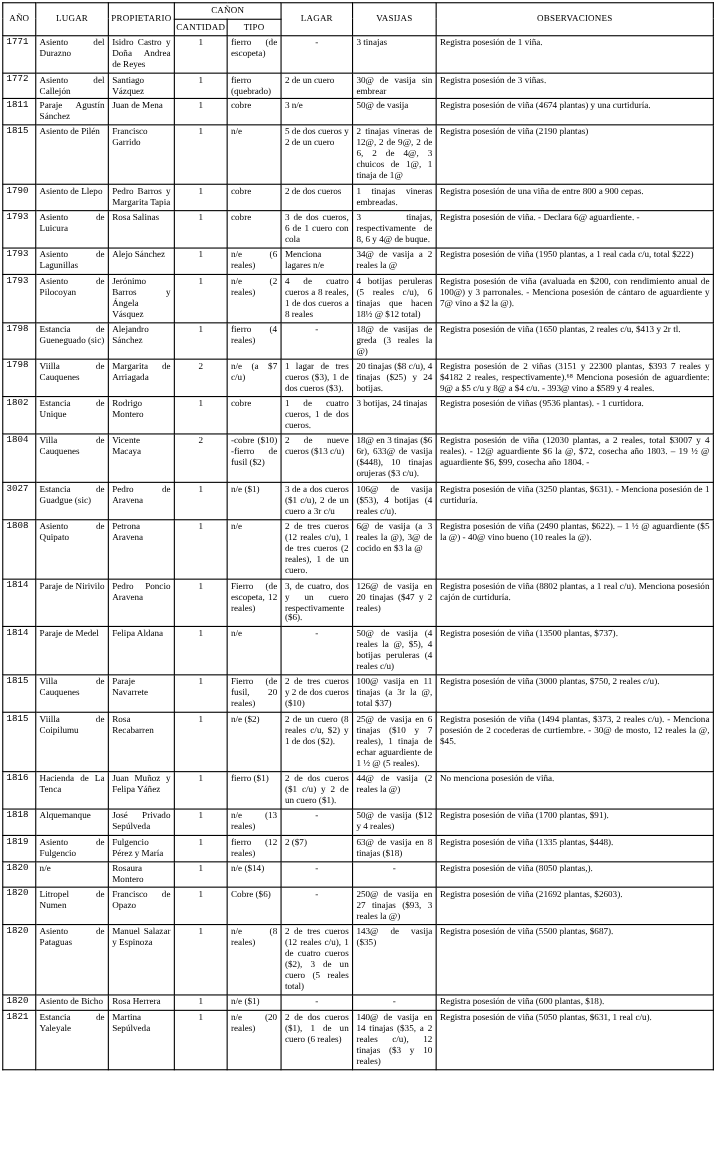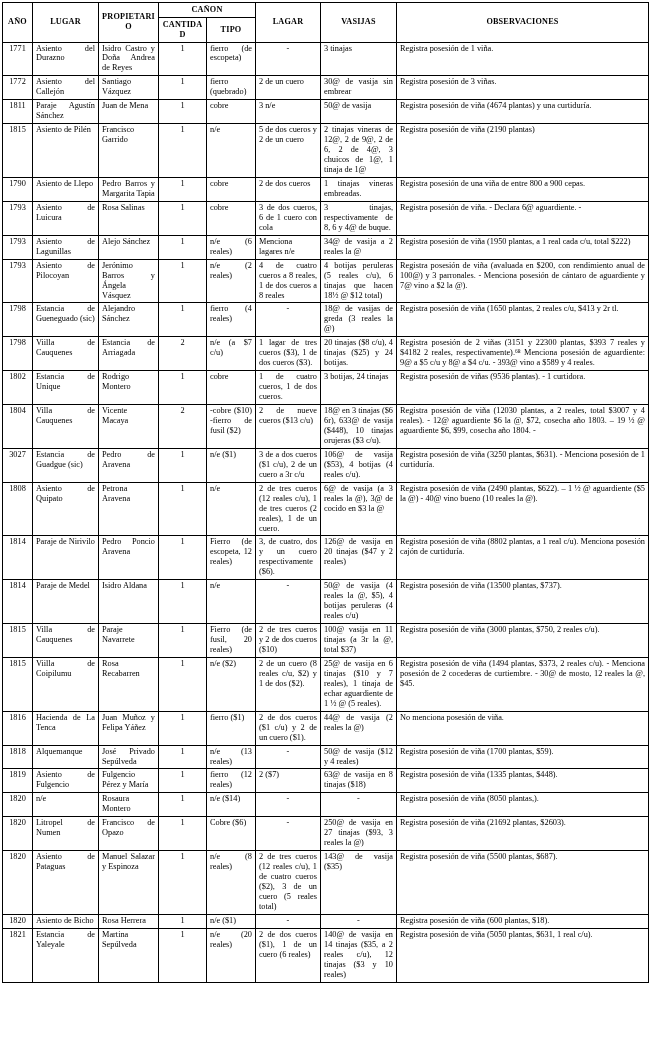--- a/index.html
+++ b/index.html
@@ -15,30 +15,30 @@
     color:#000000;
   }
   table.reg th, table.reg td {
     border:1px solid #000000;
     vertical-align:top;
     padding:1px 3px 2px 3px;
     overflow:hidden;
     word-wrap:break-word;
   }
   table.reg th {
-    font-weight:bold;
+    font-weight:normal;
     font-size:8.2px;
     text-align:center;
     vertical-align:middle;
     padding:2px 1px;
     letter-spacing:0.2px;
   }
   td.j { text-align:justify; }
   td.c { text-align:center; }
-  td.ano { text-align:center; white-space:nowrap; }
+  td.ano { text-align:left; white-space:nowrap;font-family:Liberation Mono, monospace; }
   
   col.w-ano { width:30px; }
   col.w-lugar { width:66px; }
   col.w-prop { width:60px; }
   col.w-cant { width:48px; }
   col.w-tipo { width:49px; }
   col.w-lagar { width:65px; }
   col.w-vasijas { width:76px; }
   col.w-obs { width:252px; }
 </style>
@@ -159,21 +159,21 @@
           <td class="j">Alejandro Sánchez</td>
           <td class="c">1</td>
           <td class="j">fierro (4 reales)</td>
           <td class="c">-</td>
           <td class="j">18@ de vasijas de greda (3 reales la @)</td>
           <td class="j">Registra posesión de viña (1650 plantas, 2 reales c/u, $413 y 2r tl.</td>
         </tr>
         <tr>
           <td class="ano">1798</td>
           <td class="j">Viilla de Cauquenes</td>
-          <td class="j">Estancia de Arriagada</td>
+          <td class="j">Margarita de Arriagada</td>
           <td class="c">2</td>
           <td class="j">n/e (a $7 c/u)</td>
           <td class="j">1 lagar de tres cueros ($3), 1 de dos cueros ($3).</td>
           <td class="j">20 tinajas ($8 c/u), 4 tinajas ($25) y 24 botijas.</td>
           <td class="j">Registra posesión de 2 viñas (3151 y 22300 plantas, $393 7 reales y $4182 2 reales, respectivamente).⁶⁸ Menciona posesión de aguardiente: 9@ a $5 c/u y 8@ a $4 c/u. - 393@ vino a $589 y 4 reales.</td>
         </tr>
         <tr>
           <td class="ano">1802</td>
           <td class="j">Estancia de Unique</td>
           <td class="j">Rodrigo Montero</td>
@@ -219,21 +219,21 @@
           <td class="j">Pedro Poncio Aravena</td>
           <td class="c">1</td>
           <td class="j">Fierro (de escopeta, 12 reales)</td>
           <td class="j">3, de cuatro, dos y un cuero respectivamente ($6).</td>
           <td class="j">126@ de vasija en 20 tinajas ($47 y 2 reales)</td>
           <td class="j">Registra posesión de viña (8802 plantas, a 1 real c/u). Menciona posesión cajón de curtiduría.</td>
         </tr>
         <tr>
           <td class="ano">1814</td>
           <td class="j">Paraje de Medel</td>
-          <td class="j">Isidro Aldana</td>
+          <td class="j">Felipa Aldana</td>
           <td class="c">1</td>
           <td class="j">n/e</td>
           <td class="c">-</td>
           <td class="j">50@ de vasija (4 reales la @, $5), 4 botijas peruleras (4 reales c/u)</td>
           <td class="j">Registra posesión de viña (13500 plantas, $737).</td>
         </tr>
         <tr>
           <td class="ano">1815</td>
           <td class="j">Villa de Cauquenes</td>
           <td class="j">Paraje Navarrete</td>
@@ -264,21 +264,21 @@
           <td class="j">No menciona posesión de viña.</td>
         </tr>
         <tr>
           <td class="ano">1818</td>
           <td class="j">Alquemanque</td>
           <td class="j">José Privado Sepúlveda</td>
           <td class="c">1</td>
           <td class="j">n/e (13 reales)</td>
           <td class="c">-</td>
           <td class="j">50@ de vasija ($12 y 4 reales)</td>
-          <td class="j">Registra posesión de viña (1700 plantas, $59).</td>
+          <td class="j">Registra posesión de viña (1700 plantas, $91).</td>
         </tr>
         <tr>
           <td class="ano">1819</td>
           <td class="j">Asiento de Fulgencio</td>
           <td class="j">Fulgencio Pérez y María</td>
           <td class="c">1</td>
           <td class="j">fierro (12 reales)</td>
           <td class="j">2 ($7)</td>
           <td class="j">63@ de vasija en 8 tinajas ($18)</td>
           <td class="j">Registra posesión de viña (1335 plantas, $448).</td>

